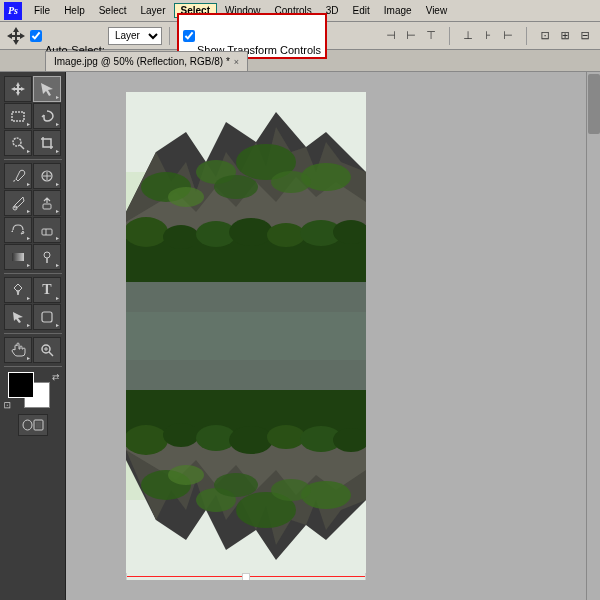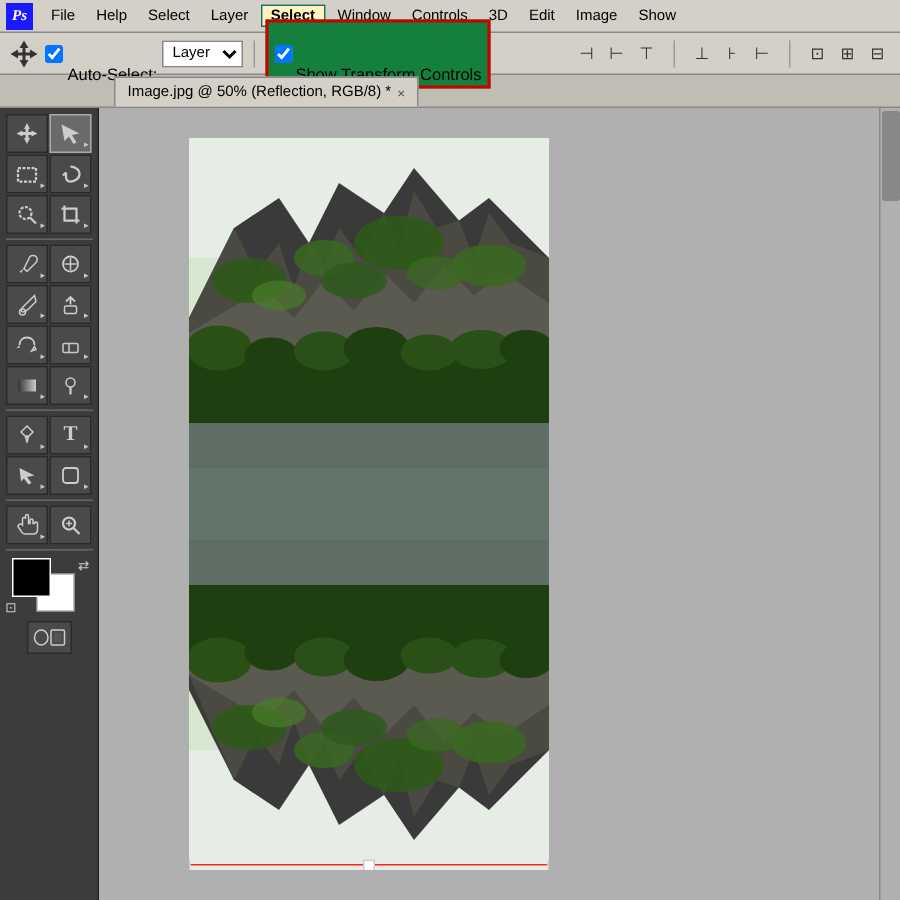--- a/index.html
+++ b/index.html
@@ -55,21 +55,21 @@
     .options-tool-icon {
       width: 20px; height: 20px;
       display: flex; align-items: center; justify-content: center;
       font-size: 13px;
     }
     .options-label { font-size: 11px; color: #000; margin-top: 28px; }
     .options-checkbox-group {
       display: flex; align-items: center; gap: 2px;
       border: 2px solid #cc0000;
       padding: 1px 4px;
-      background: #15803d;
+      background: #ffffff;
     }
     .options-checkbox { width: 12px; height: 12px; }
     .options-select {
       height: 18px;
       font-size: 10px;
       border: 1px solid #888;
       background: #fff;
       padding: 0 2px;
     }
     .auto-select-group {
@@ -94,21 +94,21 @@
     }
 
     
     #tab-bar {
       width: 600px;
       height: 22px;
       background: #c0bdb5;
       border-bottom: 1px solid #888;
       display: flex;
       align-items: flex-end;
-      padding: 0 76px;
+      padding: 0 45px;
     }
     .doc-tab {
       height: 20px;
       background: #d4d0c8;
       border: 1px solid #888;
       border-bottom: none;
       padding: 0 8px;
       display: flex; align-items: center; gap: 4px;
       font-size: 10px;
       cursor: pointer;
@@ -297,21 +297,21 @@
   <div class="menu-item">File</div>
   <div class="menu-item">Help</div>
   <div class="menu-item">Select</div>
   <div class="menu-item">Layer</div>
   <div class="menu-item select-menu">Select</div>
   <div class="menu-item">Window</div>
   <div class="menu-item">Controls</div>
   <div class="menu-item">3D</div>
   <div class="menu-item">Edit</div>
   <div class="menu-item">Image</div>
-  <div class="menu-item">Show</div>
+  <div class="menu-item">View</div>
 </div>
 
 <div id="options-bar">
   <div class="options-tool-icon">
     <svg width="20" height="20" viewBox="0 0 20 20">
       <polygon points="10,1 13,6 11,6 11,9 14,9 14,7 19,10 14,13 14,11 11,11 11,14 13,14 10,19 7,14 9,14 9,11 6,11 6,13 1,10 6,7 6,9 9,9 9,6 7,6" fill="#333"></polygon>
     </svg>
   </div>
   <div class="auto-select-group">
     <input type="checkbox" class="options-checkbox" checked="" style="">

